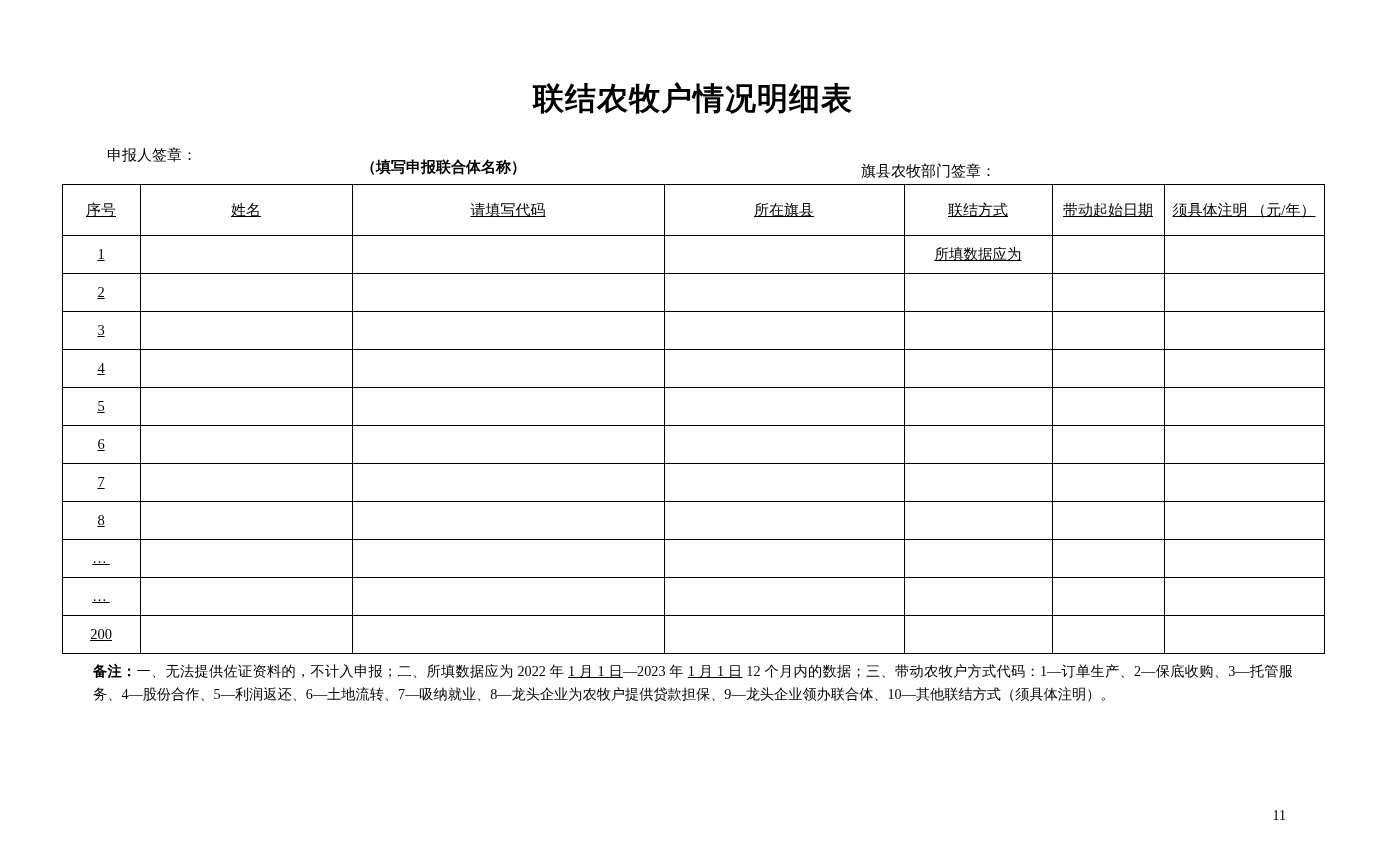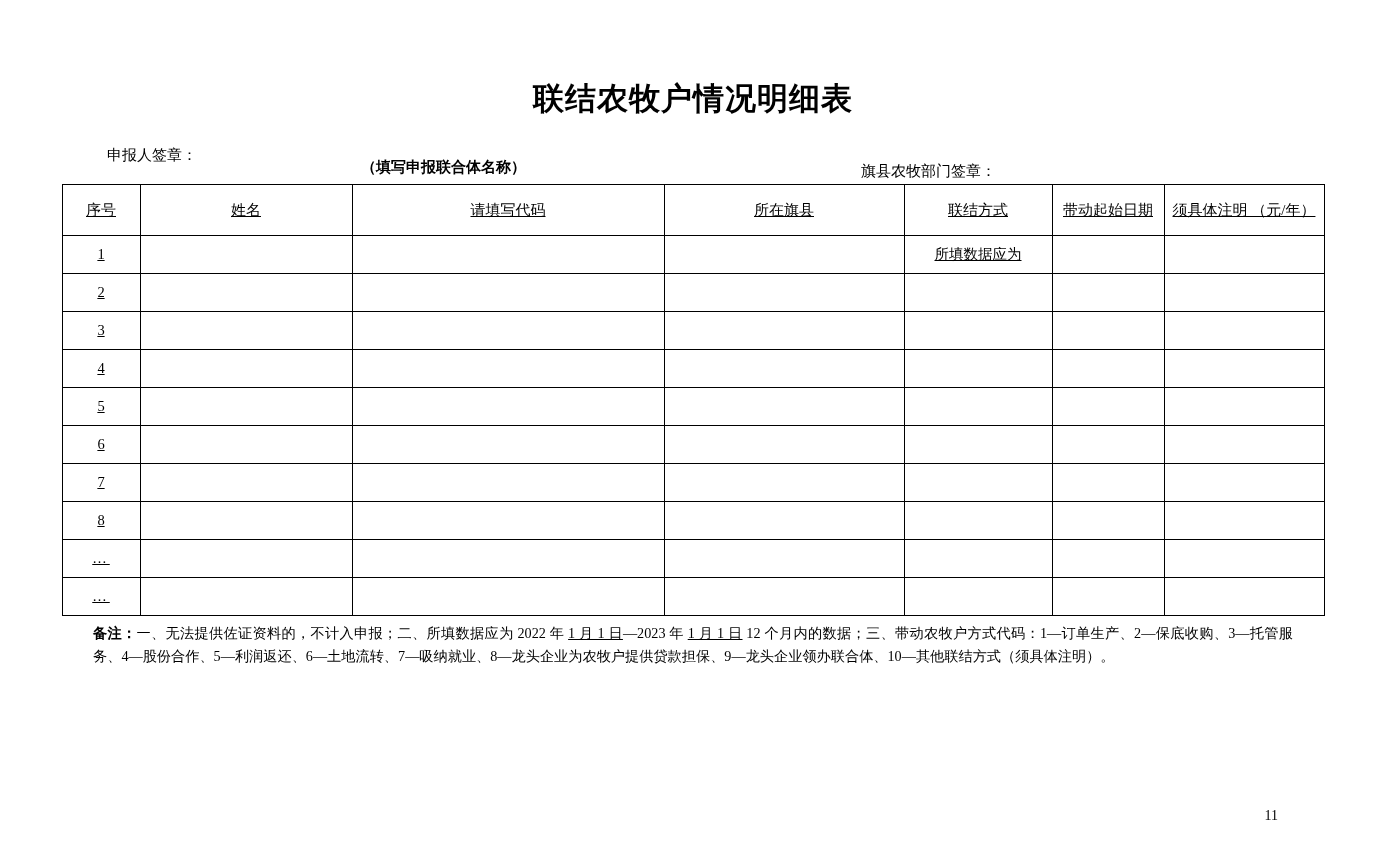--- a/index.html
+++ b/index.html
@@ -101,21 +101,21 @@
     text-justify: inter-ideograph;
   }
   .note b {
     font-weight: bold;
   }
   .u {
     text-decoration: underline;
   }
   .page-number {
     position: absolute;
-    right: 108px;
+    right: 100px;
     bottom: 25px;
     font-size: 14px;
     font-family: "Liberation Serif", serif;
   }
 </style>
 </head>
 <body>
 
 <div class="page">
 
@@ -232,20 +232,29 @@
       </tr>
       <tr>
         <td class="dots">…</td>
         <td></td>
         <td></td>
         <td></td>
         <td></td>
         <td></td>
         <td></td>
       </tr>
+      <tr>
+        <td>200</td>
+        <td></td>
+        <td></td>
+        <td></td>
+        <td></td>
+        <td></td>
+        <td></td>
+      </tr>
     </tbody>
   </table>
 
   <div class="note">
     <b>备注：</b><span>一、无法提供佐证资料的，不计入申报；二、所填数据应为 2022 年 </span><span class="u">1 月 1 日</span><span>—2023 年 </span><span class="u">1 月 1 日</span><span> 12 个月内的数据；三、带动农牧户方式代码：1—订单生产、2—保底收购、3—托管服务、4—股份合作、5—利润返还、6—土地流转、7—吸纳就业、8—龙头企业为农牧户提供贷款担保、9—龙头企业领办联合体、10—其他联结方式（须具体注明）。</span>
   </div>
 
   <div class="page-number">11</div>
 
 </div>

